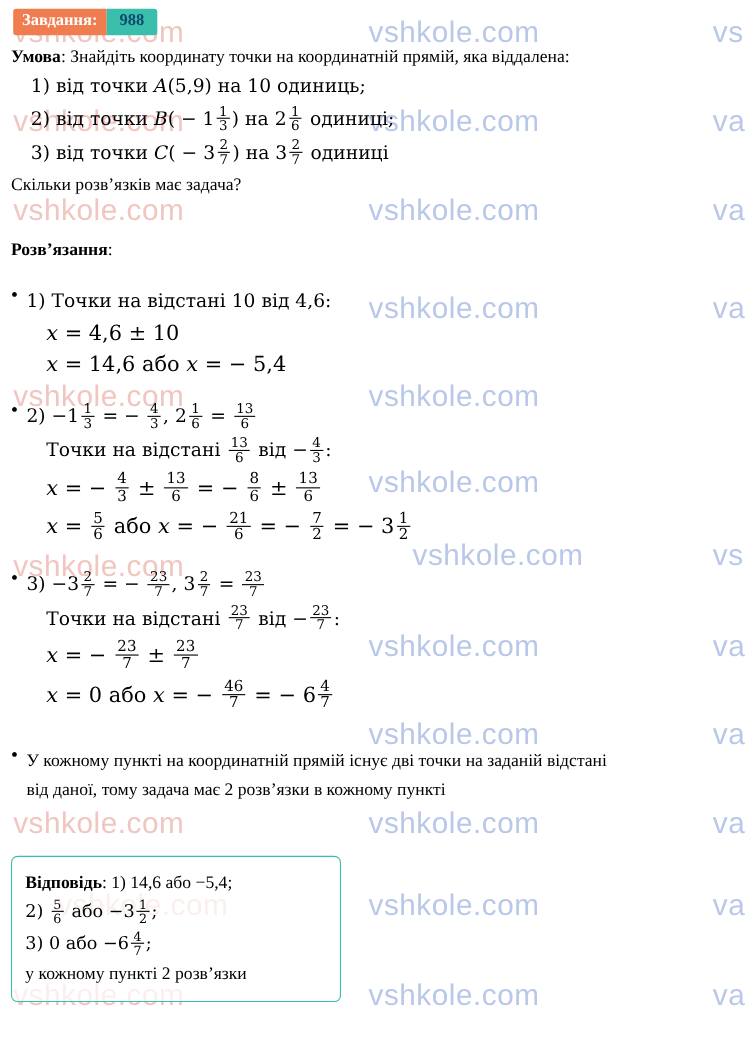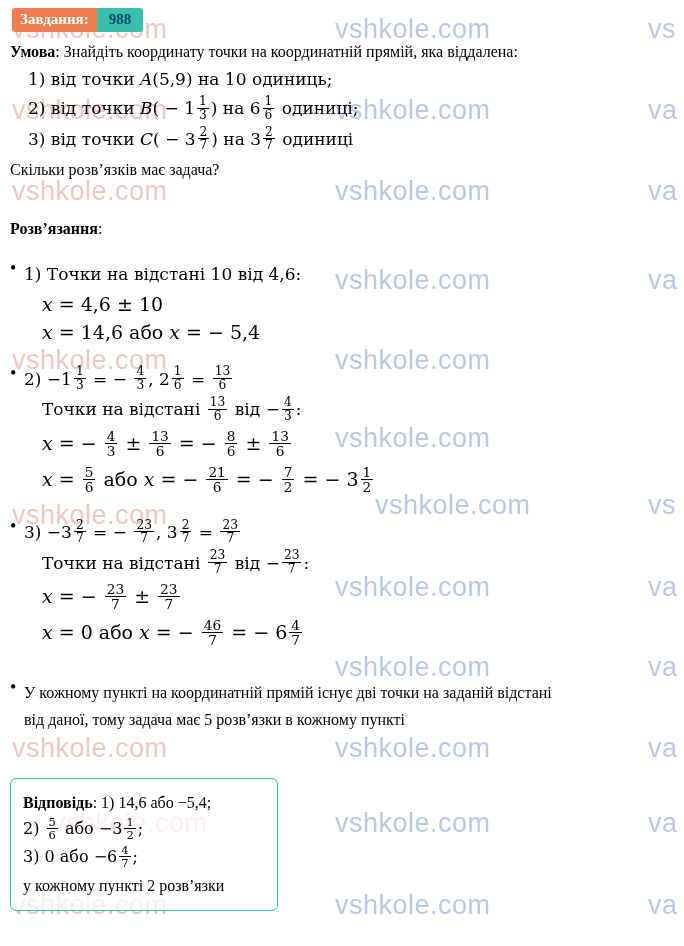--- a/index.html
+++ b/index.html
@@ -112,21 +112,21 @@
   .eq-line {
     margin: 6px 0 6px 0;
     padding-left: 18px;
     font-size: 19px;
   }
 
   .answer-box {
     position: absolute;
     left: 10px;
     top: 778px;
-    width: 268px;
+    width: 300px;
     border: 1px solid #3bbfad;
     border-radius: 6px;
     background: rgba(255,255,255,0.72);
     padding: 9px 10px 10px 12px;
     z-index: 3;
     box-sizing: border-box;
   }
   .answer-box .line { margin: 3px 0; font-size: 16px; }
   .ans-label { font-weight: bold; }
   .small-note { font-size: 15px; }
@@ -187,21 +187,21 @@
 
   <div class="line">
     <span class="label-bold">Умова</span><span>: Знайдіть координату точки на координатній прямій, яка віддалена:</span>
   </div>
 
   <div class="line indent1 math">
     <span>1) від точки </span><span class="mi">A</span><span>(5,9)</span><span> на </span><span>10</span><span> одиниць;</span>
   </div>
 
   <div class="line indent1 math">
-    <span>2) від точки </span><span class="mi">B</span><span>(&nbsp;−&nbsp;1</span><span class="frac"><span class="num">1</span><span class="den">3</span></span><span>)</span><span> на 6</span><span class="frac"><span class="num">1</span><span class="den">6</span></span><span> одиниці;</span>
+    <span>2) від точки </span><span class="mi">B</span><span>(&nbsp;−&nbsp;1</span><span class="frac"><span class="num">1</span><span class="den">3</span></span><span>)</span><span> на 2</span><span class="frac"><span class="num">1</span><span class="den">6</span></span><span> одиниці;</span>
   </div>
 
   <div class="line indent1 math">
     <span>3) від точки </span><span class="mi">C</span><span>(&nbsp;−&nbsp;3</span><span class="frac"><span class="num">2</span><span class="den">7</span></span><span>)</span><span> на 3</span><span class="frac"><span class="num">2</span><span class="den">7</span></span><span> одиниці</span>
   </div>
 
   <div class="line">Скільки розв’язків має задача?</div>
 
   <div class="line" style="margin-top:36px;">
     <span class="label-bold">Розв’язання</span><span>:</span>
@@ -253,21 +253,21 @@
       <div class="eq-line math">
         <span class="mi">x</span><span> = 0 або </span><span class="mi">x</span><span> = − </span><span class="frac"><span class="num">46</span><span class="den">7</span></span><span> = − 6</span><span class="frac"><span class="num">4</span><span class="den">7</span></span>
       </div>
     </div>
   </div>
 
   <div class="bullet-row" style="margin-top:22px;">
     <span class="bullet-dot">•</span>
     <div class="bullet-body">
       <div class="line">У кожному пункті на координатній прямій існує дві точки на заданій відстані</div>
-      <div class="line">від даної, тому задача має 5 розв’язки в кожному пункті</div>
+      <div class="line">від даної, тому задача має 2 розв’язки в кожному пункті</div>
     </div>
   </div>
 
 </div>
 
 <div class="answer-box">
   <div class="line">
     <span class="ans-label">Відповідь</span><span>: 1) 14,6 або −5,4;</span>
   </div>
   <div class="line math">

